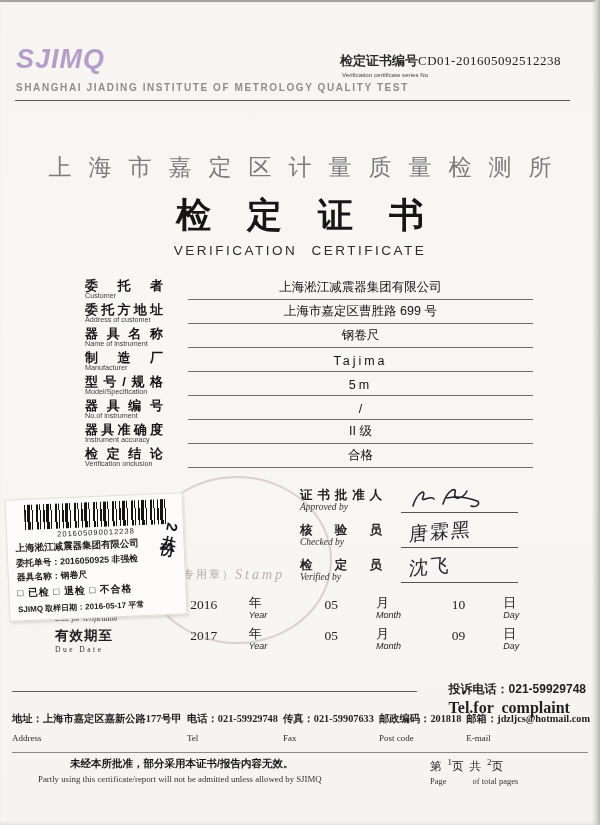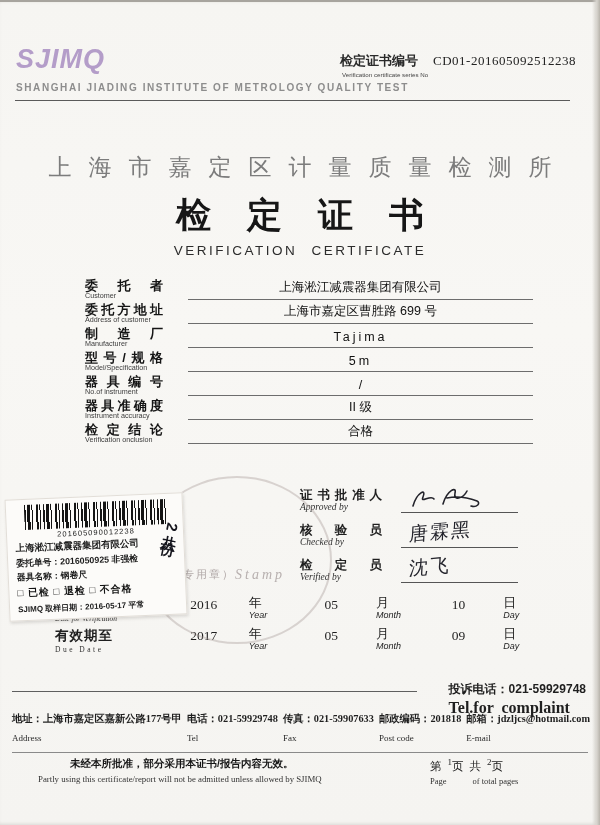--- a/index.html
+++ b/index.html
@@ -9,21 +9,21 @@
     background:linear-gradient(180deg,#f6f5f2 0%,#f8f7f4 40%,#f5f4f1 100%);
     font-family:"Liberation Sans",sans-serif;color:#1f1f1f;overflow:hidden;
     box-shadow:inset 0 2px 0 #a7a49e, inset -3px 0 4px rgba(120,115,108,.35);
   }
   .edge-right{position:absolute;top:0;right:0;width:8px;height:100%;
     background:linear-gradient(90deg,transparent,#d8d5cf 60%,#b7b3ab);}
   
   .logo{position:absolute;left:16px;top:44px;font-size:27px;font-weight:bold;
     font-style:italic;color:#b49dc9;letter-spacing:1px;}
   .certno-block{position:absolute;left:340px;top:52px;width:248px;}
-  .certno-row{display:flex;align-items:baseline;gap:15px;}
+  .certno-row{display:flex;align-items:baseline;gap:0;}
   .certno-label{font-size:13px;font-weight:600;color:#2a2a2a;}
   .certno-val{font-size:13px;font-family:"Liberation Serif",serif;color:#222;letter-spacing:.5px;}
   .certno-en{font-size:6.5px;color:#454545;margin-top:1px;margin-left:2px;transform:scale(.95);transform-origin:left;}
   .org-en{position:absolute;left:16px;top:82px;font-size:10px;font-weight:bold;
     color:#8d8d8d;letter-spacing:1.6px;}
   .header-rule{position:absolute;left:15px;top:100px;width:555px;height:0;
     border-top:1.6px solid #5a5a5a;}
   
   .title-cn{position:absolute;left:0;top:152px;width:100%;text-align:center;
     font-size:23px;color:#7c7c7c;letter-spacing:17px;padding-left:17px;font-weight:500;}
@@ -131,20 +131,27 @@
     </div>
     <div class="frow">
       <div class="flabel">
           <div class="cn">委托方地址</div>
           <div class="en">Address of customer</div>
         </div>
       <div class="fval">上海市嘉定区曹胜路 699 号</div>
     </div>
     <div class="frow">
       <div class="flabel">
+          <div class="cn">器具名称</div>
+          <div class="en">Name of instrument</div>
+        </div>
+      <div class="fval">钢卷尺</div>
+    </div>
+    <div class="frow">
+      <div class="flabel">
           <div class="cn">制造厂</div>
           <div class="en">Manufacturer</div>
         </div>
       <div class="fval latin">Tajima</div>
     </div>
     <div class="frow">
       <div class="flabel">
           <div class="cn">型号/规格</div>
           <div class="en">Model/Specification</div>
         </div>

